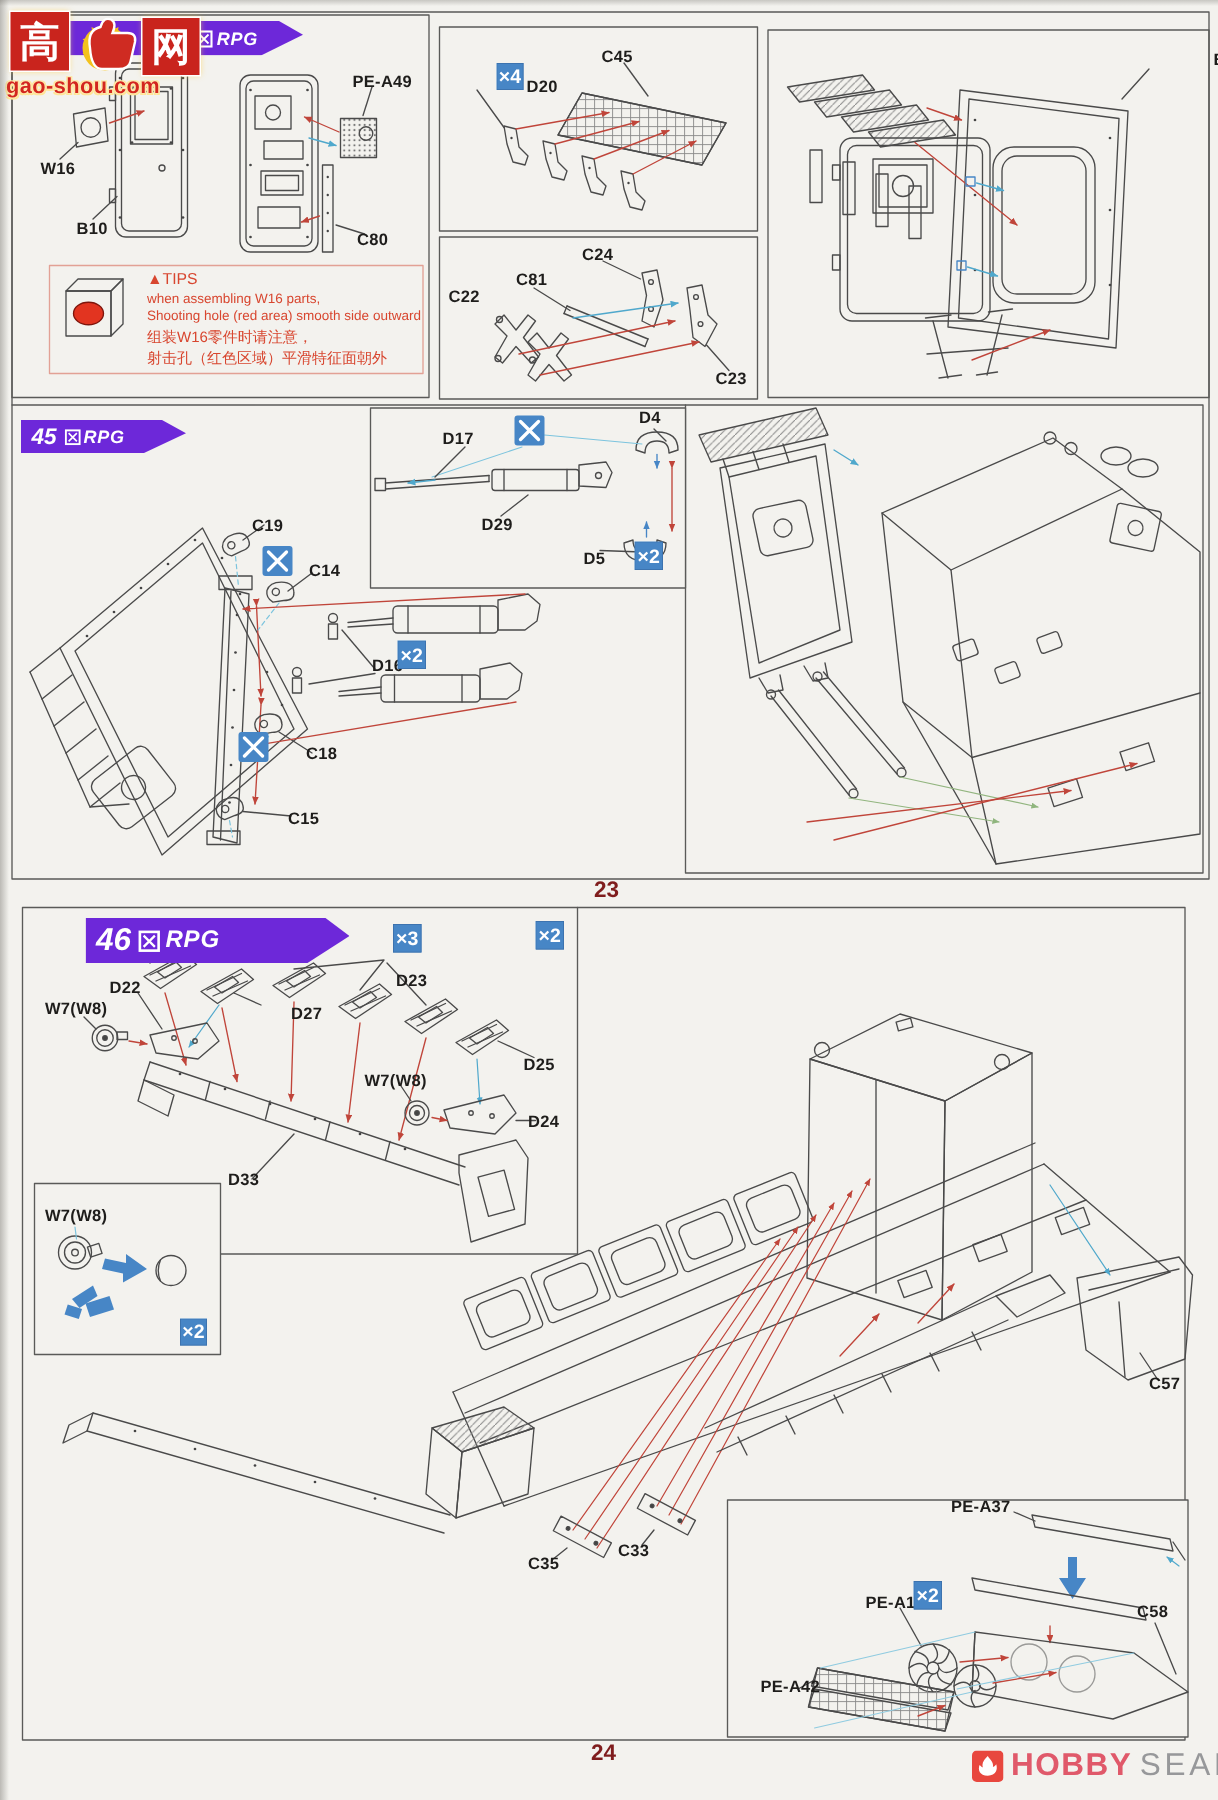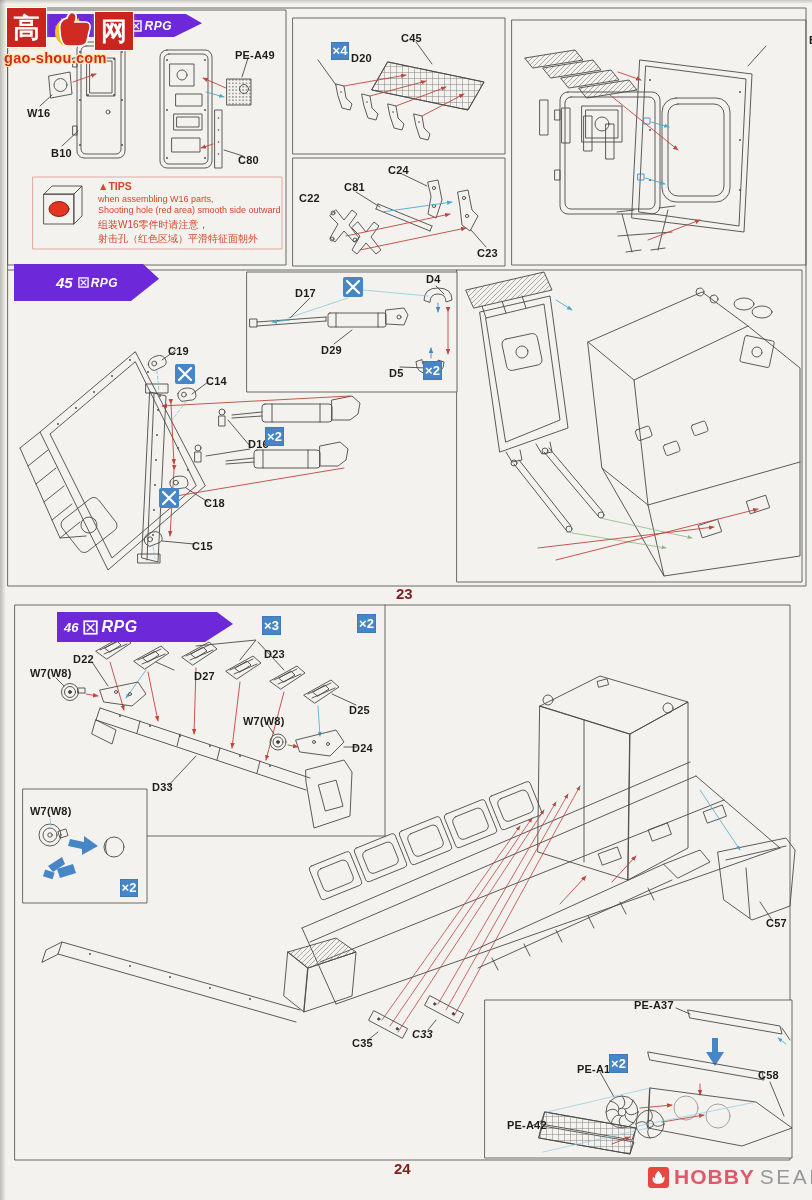--- a/index.html
+++ b/index.html
@@ -658,39 +658,39 @@
   <div class="wm-sq" style="left:7px;top:8px;width:39px;height:39px;font-size:27px;line-height:40px;">高</div>
   <svg width="56" height="56" viewBox="0 0 56 56" style="position:absolute;left:42px;top:0;z-index:31;">
     <circle cx="28" cy="32" r="15" fill="#f3c21d"></circle>
     <path d="M28,15 l3,6 6,-3 -1,7 7,1 -5,5 5,5 -7,1 1,7 -6,-3 -3,6 -3,-6 -6,3 1,-7 -7,-1 5,-5 -5,-5 7,-1 -1,-7 6,3 z" fill="#f3c21d"></path>
     <path d="M18,32 q-2,-12 7,-14 q2,-7 7,-5 q4,2 1,9 l10,0 q6,0 5,6 l-3,13 q-1,5 -8,5 l-11,0 q-7,0 -8,-14z" fill="#cf2b22" stroke="#fff" stroke-width="1.6"></path>
   </svg>
   <div class="wm-sq" style="left:95px;top:12px;width:38px;height:38px;font-size:26px;line-height:39px;">网</div>
   <div id="wm-site" style="left:4px;top:50px;">gao-shou.com</div>
 </div>
 
-<div class="banner" style="left:14px;top:264px;width:110px;height:37px;font-size:12px;padding-left:35px;">
+<div class="banner" style="left:14px;top:280px;width:110px;height:22px;font-size:12px;">
   <span class="num" style="font-size:15px;">45</span>
   <svg width="11" height="11" viewBox="0 0 12 12" style="margin-right:2px;">
         <rect x="1" y="1" width="10" height="10" fill="none" stroke="#fff" stroke-width="1.4"></rect>
         <path d="M3,3 L9,9 M9,3 L3,9" stroke="#fff" stroke-width="1.2"></path>
       </svg>
   <span class="brand">RPG</span>
 </div>
 
 <div class="banner" style="left:57px;top:612px;width:176px;height:30px;font-size:16px;">
-  <span class="num" style="font-size:13px;">46</span>
+  <span class="num" style="font-size:21px;">46</span>
   <svg width="15" height="15" viewBox="0 0 12 12" style="margin-right:3px;">
         <rect x="1" y="1" width="10" height="10" fill="none" stroke="#fff" stroke-width="1.4"></rect>
         <path d="M3,3 L9,9 M9,3 L3,9" stroke="#fff" stroke-width="1.2"></path>
       </svg>
   <span class="brand">RPG</span>
 </div>
 
-<div class="tips-line" style="left:98px;top:180px;font-size:10.5px;font-weight:700;text-align:right;">▲TIPS</div>
+<div class="tips-line" style="left:98px;top:180px;font-size:10.5px;font-weight:400;text-align:right;">▲TIPS</div>
 <div class="tips-line" style="left:98px;top:194px;font-size:9px;">when assembling W16 parts,</div>
 <div class="tips-line" style="left:98px;top:205px;font-size:9px;">Shooting hole (red area) smooth side outward</div>
 <div class="tips-line" style="left:98px;top:218px;font-size:10px;">组装W16零件时请注意，</div>
 <div class="tips-line" style="left:98px;top:232px;font-size:10px;">射击孔（红色区域）平滑特征面朝外</div>
 
 <div class="lbl" style="left:27px;top:107px;">W16</div>
 <div class="lbl" style="left:51px;top:147px;">B10</div>
 <div class="lbl" style="left:235px;top:49px;">PE-A49</div>
 <div class="lbl" style="left:238px;top:154px;">C80</div>
 <div class="lbl" style="left:307px;top:52px;margin-left:44px;">D20</div>
@@ -715,21 +715,21 @@
 <div class="lbl" style="left:73px;top:653px;">D22</div>
 <div class="lbl" style="left:30px;top:667px;">W7(W8)</div>
 <div class="lbl" style="left:162px;top:670px;padding-left:32px;">D27</div>
 <div class="lbl" style="left:244px;top:648px;padding-left:20px;">D23</div>
 <div class="lbl" style="left:349px;top:704px;">D25</div>
 <div class="lbl" style="left:243px;top:715px;">W7(W8)</div>
 <div class="lbl" style="left:352px;top:742px;">D24</div>
 <div class="lbl" style="left:152px;top:781px;">D33</div>
 <div class="lbl" style="left:766px;top:917px;">C57</div>
 <div class="lbl" style="left:352px;top:1037px;">C35</div>
-<div class="lbl" style="left:412px;top:1028px;font-style:italic;">C33</div>
+<div class="lbl" style="left:412px;top:1028px;">C33</div>
 <div class="lbl" style="left:30px;top:805px;">W7(W8)</div>
 <div class="lbl" style="left:634px;top:999px;">PE-A37</div>
 <div class="lbl" style="left:577px;top:1063px;">PE-A10</div>
 <div class="lbl" style="left:758px;top:1069px;">C58</div>
 <div class="lbl" style="left:491px;top:1119px;padding-left:16px;">PE-A42</div>
 <div class="pagenum" style="left:394px;top:1160px;">24</div>
 
 <div class="badge" style="left:331px;top:42px;width:18px;height:18px;line-height:18px;">×4</div>
 <div class="badge" style="left:423px;top:361px;">×2</div>
 <div class="badge" style="left:265px;top:427px;">×2</div>

